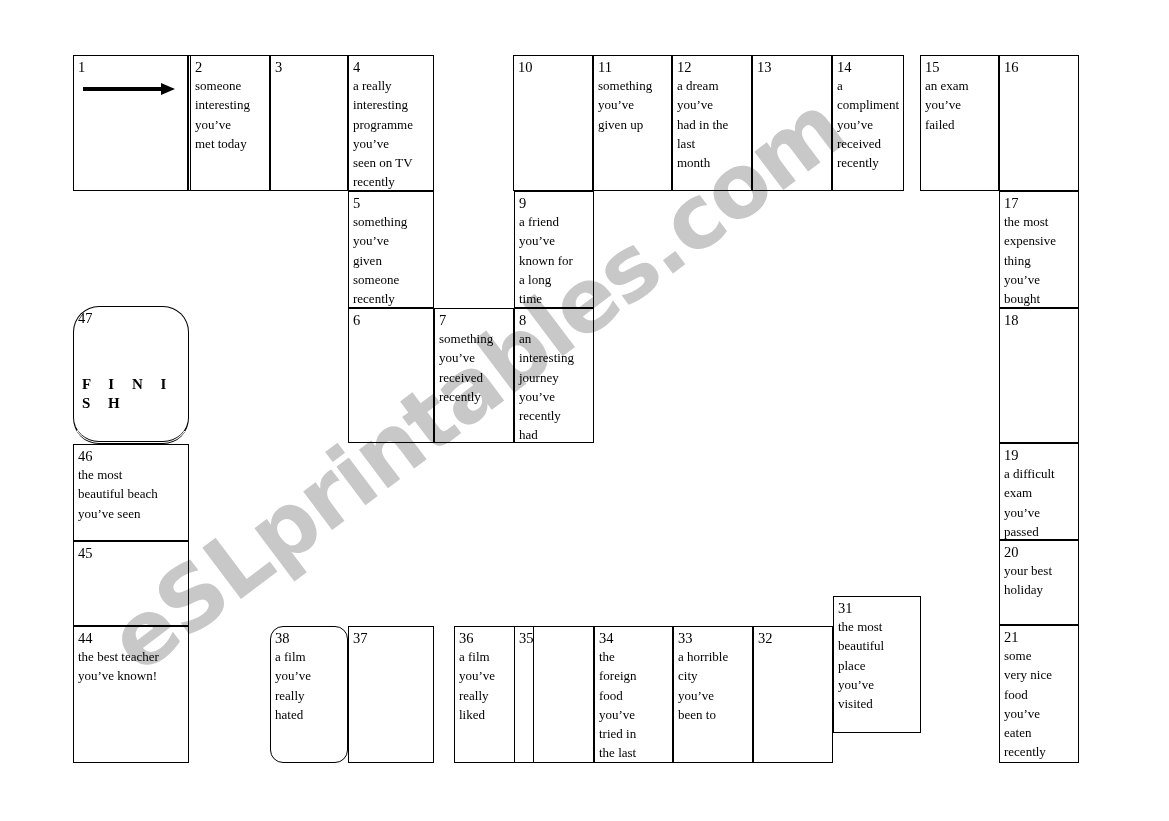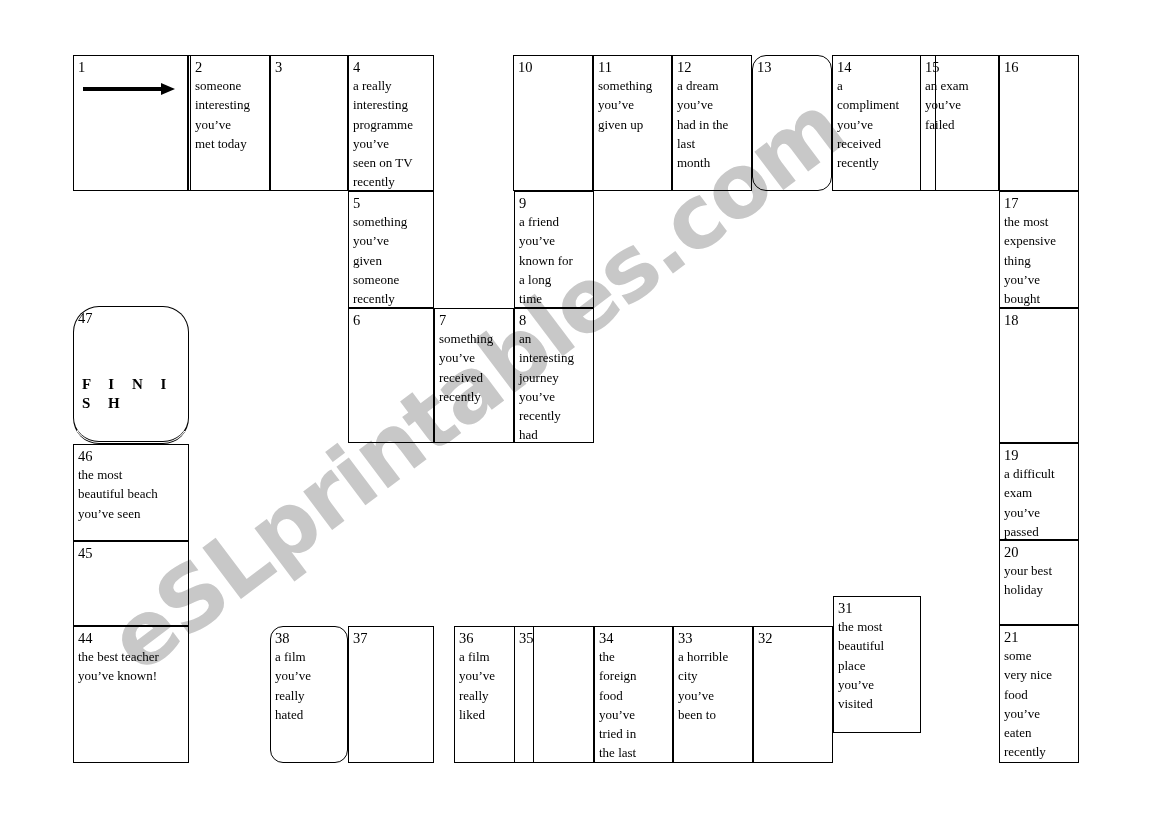--- a/index.html
+++ b/index.html
@@ -167,24 +167,24 @@
 given up</span>
     </div>
     <div class="cell" style="left: 672px; top: 55px; width: 80px; height: 136px;">
       <span class="num">12</span>
       <span class="txt">a dream
 you’ve
 had in the
 last
 month</span>
     </div>
-    <div class="cell" style="left: 752px; top: 55px; width: 80px; height: 136px; border-radius: 14px;">
+    <div class="cell" style="left: 752px; top: 55px; width: 80px; height: 136px;">
       <span class="num">13</span>
     </div>
-    <div class="cell" style="left: 832px; top: 55px; width: 104px; height: 136px;">
+    <div class="cell" style="left: 832px; top: 55px; width: 72px; height: 136px;">
       <span class="num">14</span>
       <span class="txt">a
 compliment
 you’ve
 received
 recently</span>
     </div>
     <div class="cell" style="left: 920px; top: 55px; width: 79px; height: 136px;">
       <span class="num">15</span>
       <span class="txt">an exam

